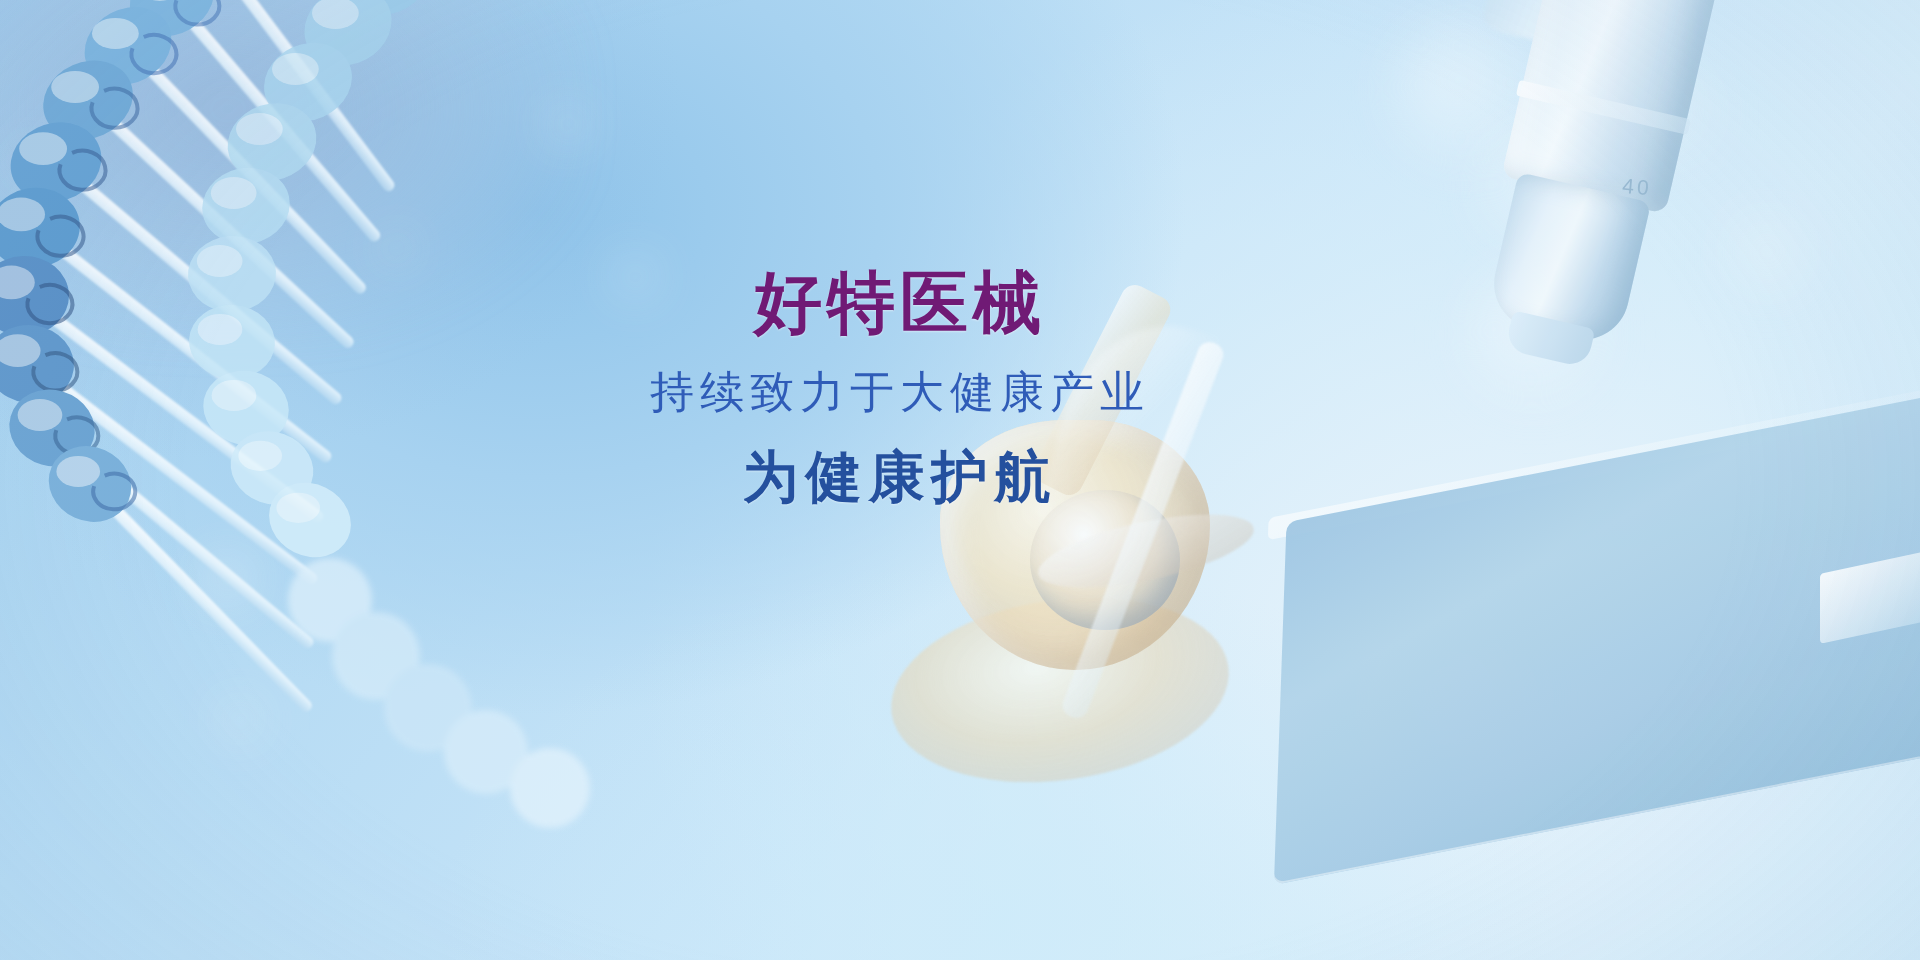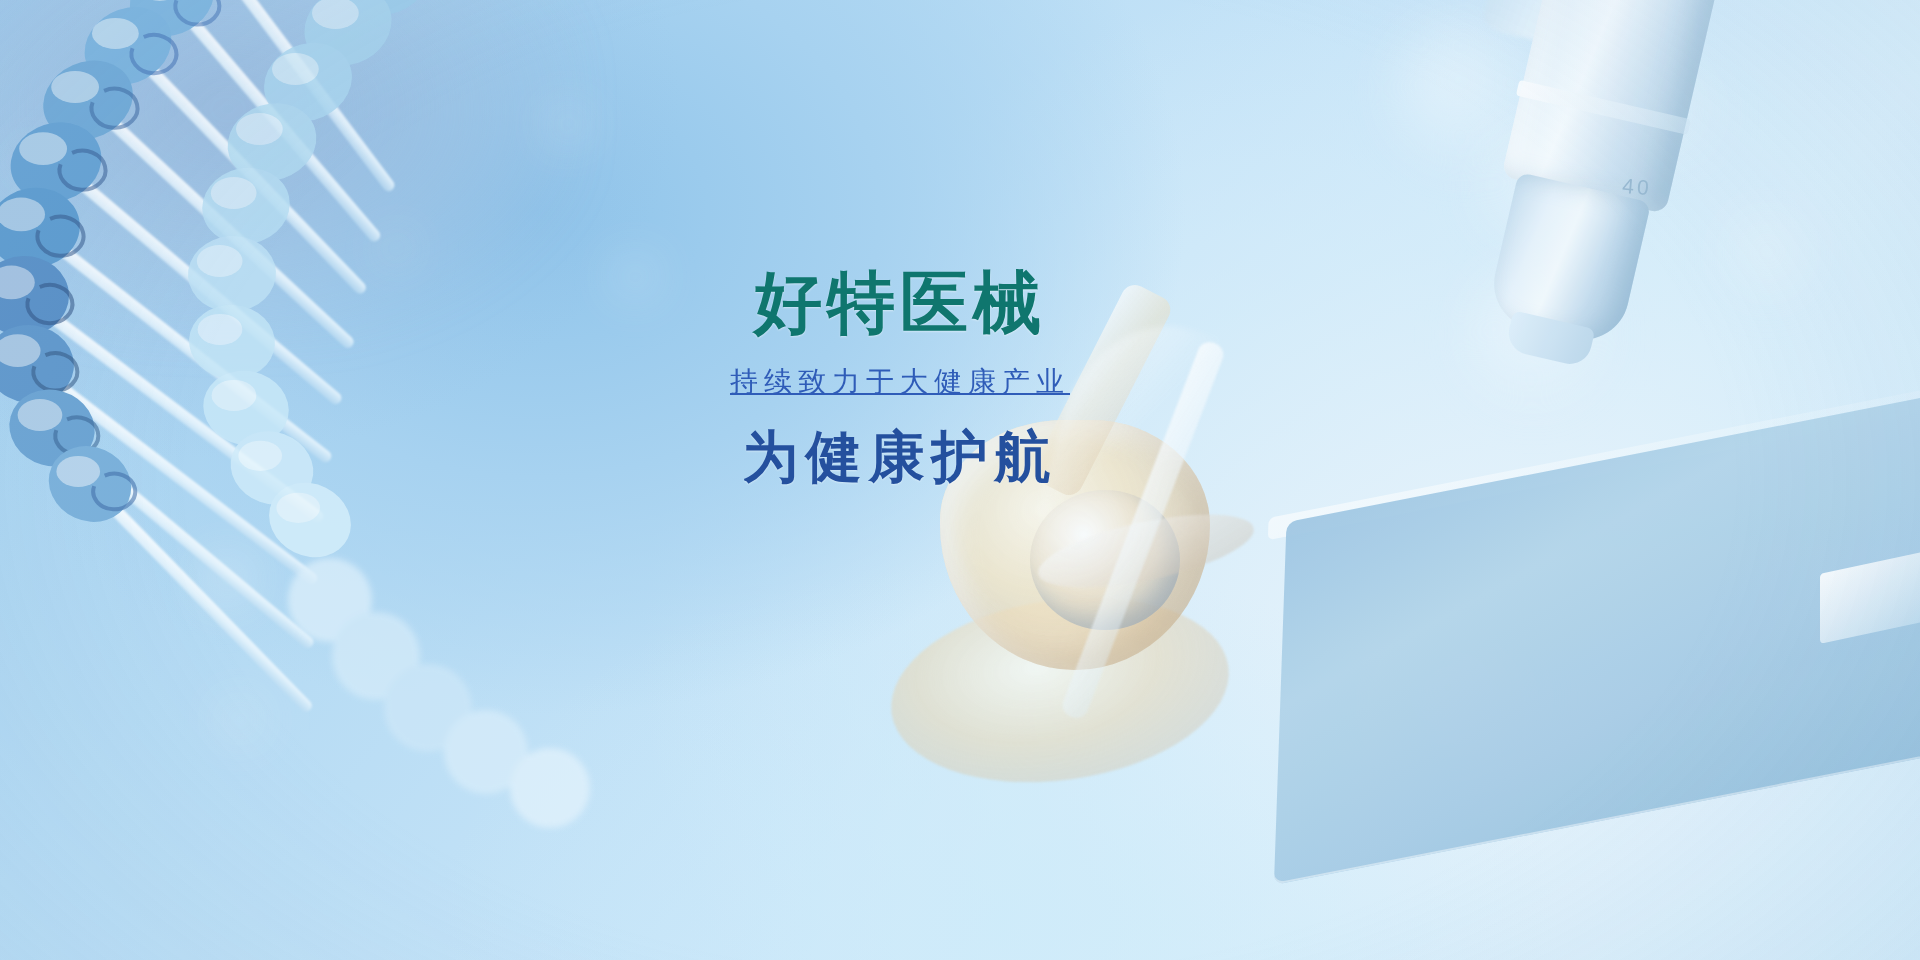--- a/index.html
+++ b/index.html
@@ -178,33 +178,32 @@
   .text-block {
     position:absolute;
     left:440px; top:262px;
     width:920px;
     text-align:center;
     z-index:30;
   }
   .headline {
     font-size:68px;
     font-weight:bold;
-    color:#0f766e;
+    color:#701a75;
     letter-spacing:5px;
     line-height:1.18;
     text-shadow:0 1px 2px rgba(255,255,255,0.45);
   }
   .subline {
     margin-top:22px;
-    font-size:28px;
+    font-size:44px;
     font-weight:400;
     color:#2f5cb8;
     letter-spacing:6px;
     line-height:1.25;
-    text-decoration:underline;
   }
   .tagline {
     margin-top:24px;
     font-size:56px;
     font-weight:bold;
     color:#24509e;
     letter-spacing:7px;
     line-height:1.2;
     text-shadow:0 1px 2px rgba(255,255,255,0.4);
   }

